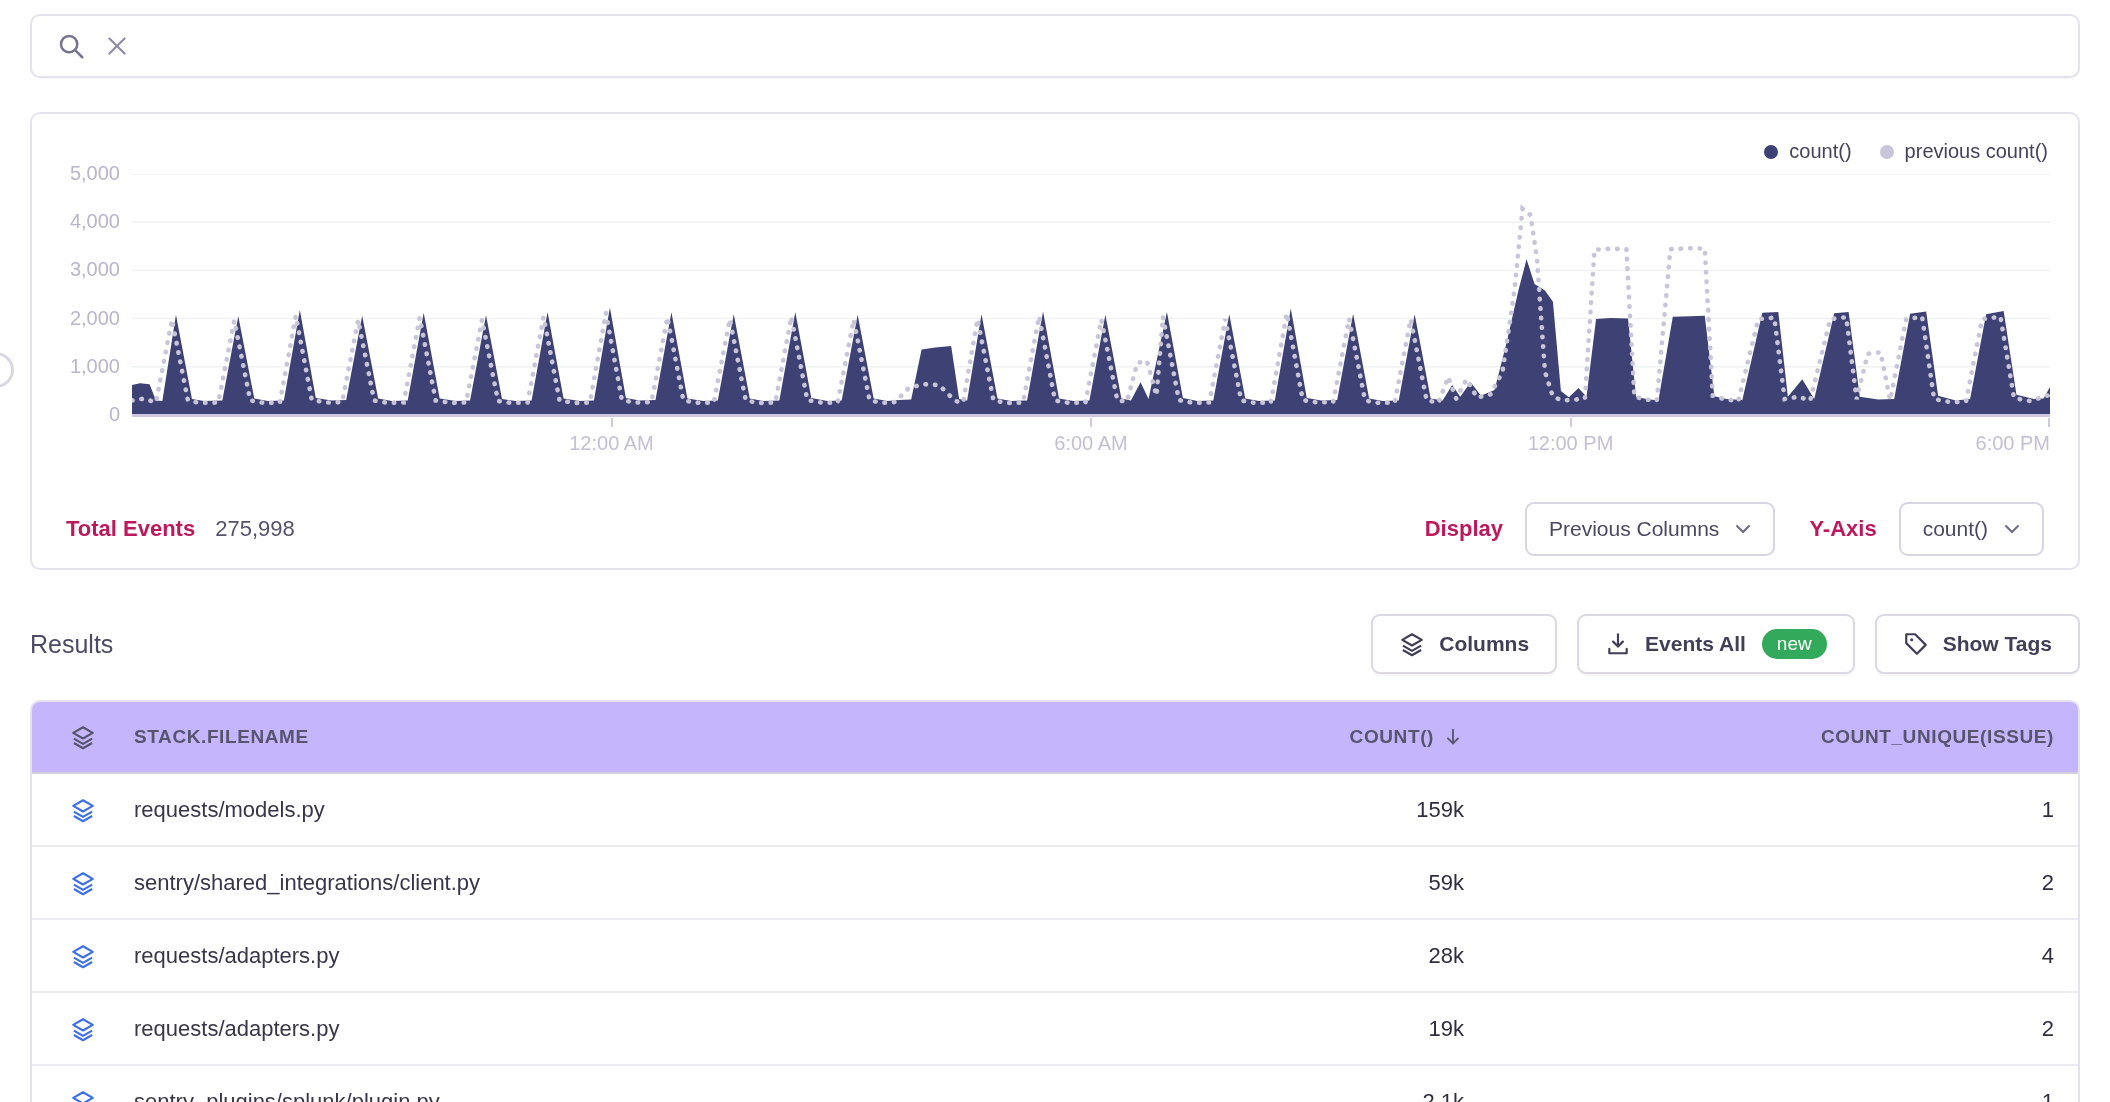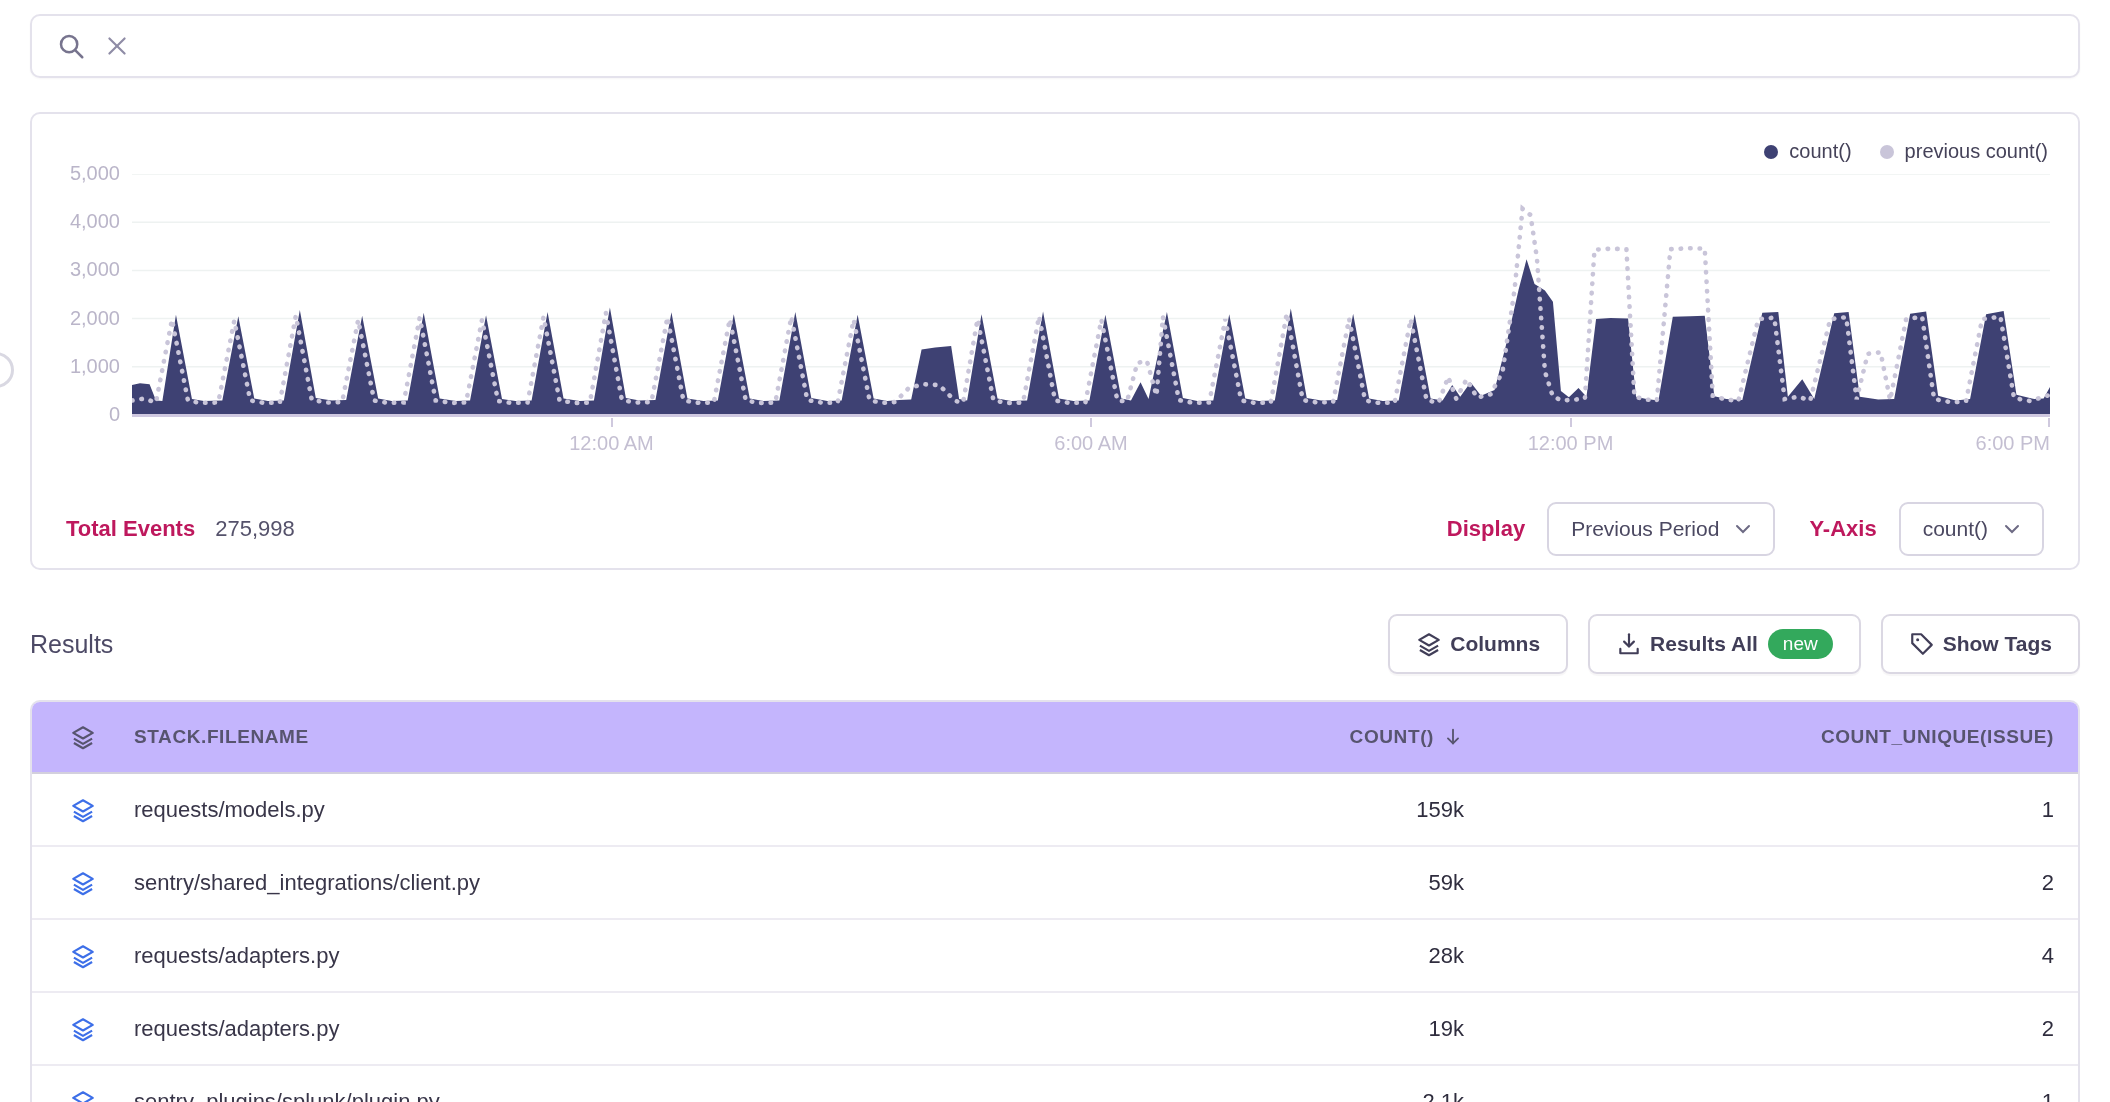--- a/index.html
+++ b/index.html
@@ -38,21 +38,21 @@
     display:flex; align-items:center; gap:16px; padding:0 22px; font-size:21px; color:#4b4861;
     font-weight:500; cursor:pointer; }
   .gap-l { margin-left:22px; } .gap-xl { margin-left:34px; }
 
   
   #results-header { position:absolute; top:614px; left:30px; right:30px; height:60px;
     display:flex; align-items:center; }
   #results-title { font-size:25px; font-weight:400; color:#4d4a66; }
   #results-buttons { margin-left:auto; display:flex; gap:20px; }
   .btn { height:60px; border:2px solid #dbd8e3; border-radius:9px; background:#fff;
-    display:flex; align-items:center; gap:8px; padding:0 26px; font-size:21px; font-weight:700;
+    display:flex; align-items:center; gap:14px; padding:0 26px; font-size:21px; font-weight:700;
     color:#413e58; box-shadow:0 2px 1px rgba(40,35,60,.04); cursor:pointer; }
   #export-badge { background:#33a95c; color:#fff; font-size:19px; font-weight:400;
     border-radius:20px; padding:4px 15px; margin-left:2px; }
 
   
   #table-panel { top:700px; border-radius:10px; overflow:hidden; }
   .thead { height:72px; background:#c4b5fd; border-bottom:2px solid #d3d0dd; }
   .thead, .trow { display:grid; grid-template-columns:102px 1fr 300px 600px; align-items:center; }
   .trow { height:73px; background:#fff; border-bottom:2px solid #edebf2; }
   .icon-cell { padding-left:38px; display:flex; align-items:center; }
@@ -128,21 +128,21 @@
       <div class="x-tick" style="left: 75%; transform: translateX(-50%);">12:00 PM</div>
       <div class="x-tick" style="right: 0px;">6:00 PM</div>
     </div>
 
   <div id="chart-footer">
     <span class="flabel">Total Events</span>
     <span id="total-events-value">275,998</span>
     <span class="spacer"></span>
     <span class="flabel">Display</span>
     <button class="select-btn gap-l">
-      <span>Previous Period</span>
+      <span>Previous Columns</span>
       <svg width="16" height="11" viewBox="0 0 16 11" fill="none" stroke="#6d6a84" stroke-width="2" stroke-linecap="round">
           <path d="M2 2l6 6 6-6"></path>
         </svg>
     </button>
     <span class="flabel gap-xl">Y-Axis</span>
     <button class="select-btn gap-l">
       <span>count()</span>
       <svg width="16" height="11" viewBox="0 0 16 11" fill="none" stroke="#6d6a84" stroke-width="2" stroke-linecap="round">
           <path d="M2 2l6 6 6-6"></path>
         </svg>
@@ -160,21 +160,21 @@
           <path d="M3.6 17.5l8.4 4.9 8.4-4.9"></path>
         </svg>
       <span>Columns</span>
     </button>
     <button class="btn">
       <svg width="26" height="26" viewBox="0 0 24 24" fill="none" stroke="#413e58" stroke-width="2" stroke-linecap="round" stroke-linejoin="round">
           <path d="M12 3v11"></path>
           <path d="M7.5 9.8L12 14.3l4.5-4.5"></path>
           <path d="M4 16.5v4h16v-4"></path>
         </svg>
-      <span>Results All</span>
+      <span>Events All</span>
       <span id="export-badge">new</span>
     </button>
     <button class="btn">
       <svg width="26" height="26" viewBox="0 0 24 24" fill="none" stroke="#413e58" stroke-width="2" stroke-linejoin="round">
           <path d="M3 3h8.2L21 12.8 12.8 21 3 11.2z"></path>
           <circle cx="8" cy="8" r="1.4" fill="#413e58" stroke="none"></circle>
         </svg>
       <span>Show Tags</span>
     </button>
   </div>

